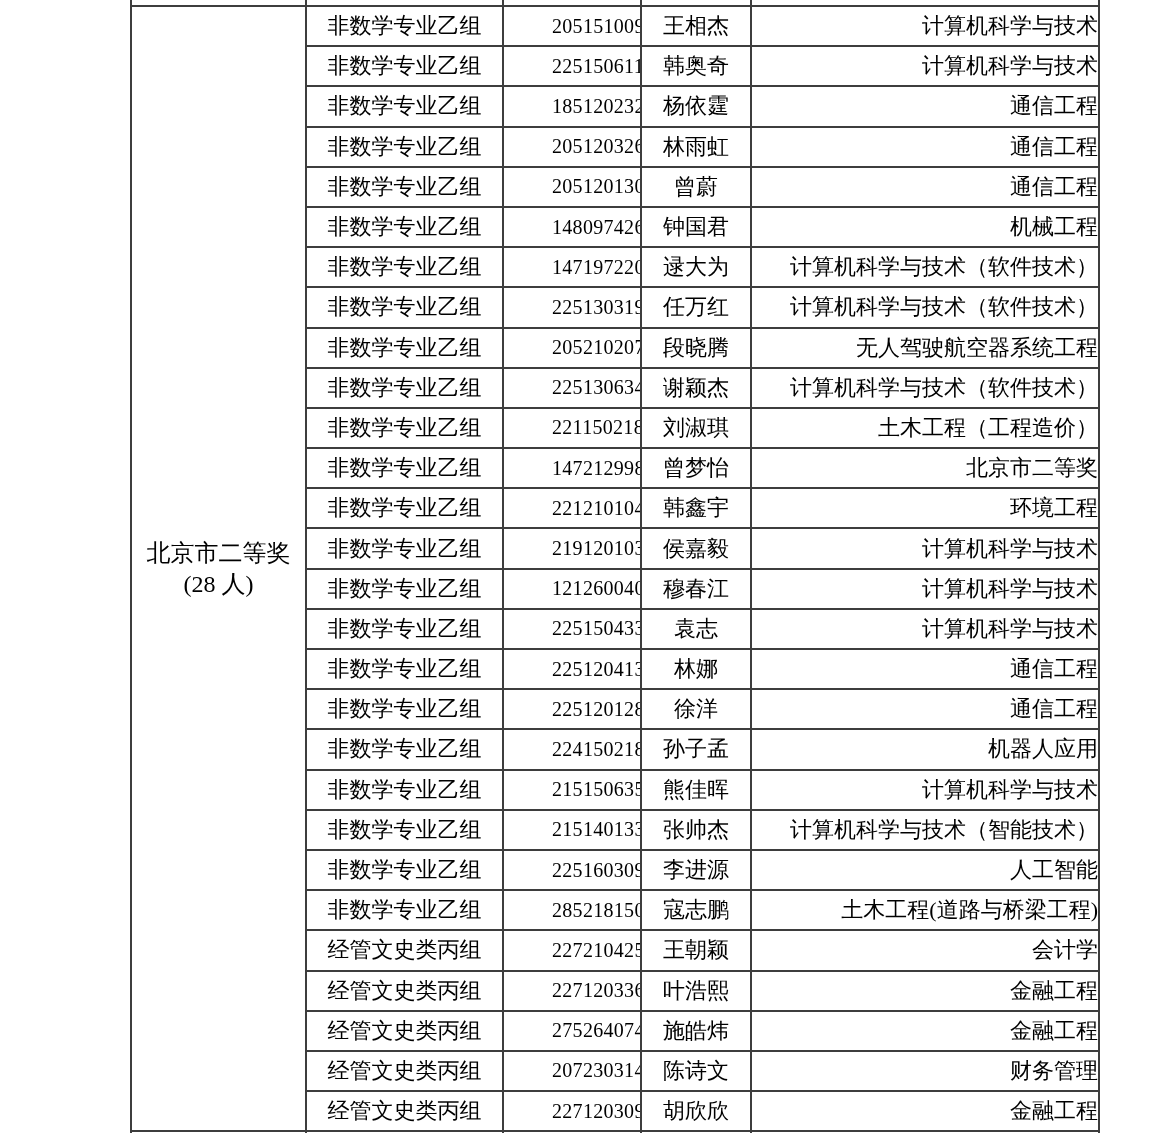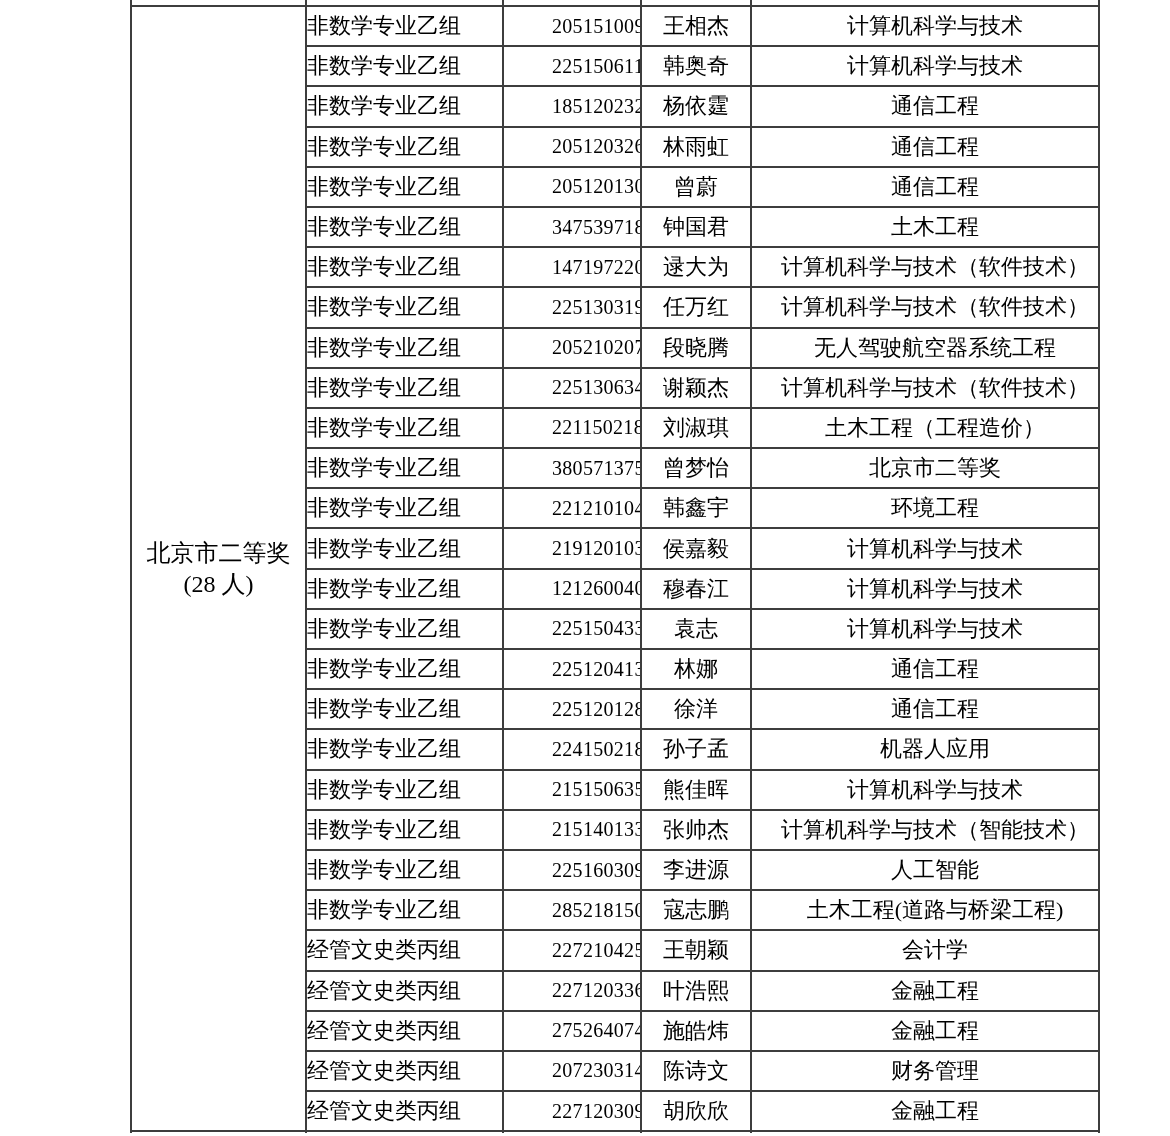--- a/index.html
+++ b/index.html
@@ -24,24 +24,24 @@
     overflow: hidden;
     white-space: nowrap;
     vertical-align: middle;
   }
   tr.sliver-top td    { height: 5px; border-top: none; }
   tr.sliver-bottom td { height: 1px; border-bottom: none; }
   tr.data { height: 40.2px; }
 
   .c-award { text-align: center; font-size: 24px; }
   .c-award div { line-height: 31px; }
-  .c-group { font-size: 22px; }
+  .c-group { text-align: center; font-size: 22px; }
   .c-id    { text-align: center; font-size: 20px; letter-spacing: 0.3px; padding-left: 48px; }
   .c-name  { text-align: center; font-size: 22px; margin-top: 18px; }
-  .c-major { text-align: center; font-size: 22px; padding-left: 20px; }
+  .c-major { text-align: right; font-size: 22px; padding-left: 20px; }
 </style>
 </head>
 <body>
 
 <div class="page">
   <table class="grid">
     <colgroup>
       <col style="width:175px">
       <col style="width:197px">
       <col style="width:138px">
@@ -85,23 +85,23 @@
     <td class="c-major">通信工程</td>
   </tr>
         <tr class="data">
     <td class="c-group">非数学专业乙组</td>
     <td class="c-id">205120130</td>
     <td class="c-name">曾蔚</td>
     <td class="c-major">通信工程</td>
   </tr>
         <tr class="data">
     <td class="c-group">非数学专业乙组</td>
-    <td class="c-id">347539718</td>
+    <td class="c-id">148097426</td>
     <td class="c-name">钟国君</td>
-    <td class="c-major">土木工程</td>
+    <td class="c-major">机械工程</td>
   </tr>
         <tr class="data">
     <td class="c-group">非数学专业乙组</td>
     <td class="c-id">147197220</td>
     <td class="c-name">逯大为</td>
     <td class="c-major">计算机科学与技术（软件技术）</td>
   </tr>
         <tr class="data">
     <td class="c-group">非数学专业乙组</td>
     <td class="c-id">225130319</td>
@@ -121,21 +121,21 @@
     <td class="c-major">计算机科学与技术（软件技术）</td>
   </tr>
         <tr class="data">
     <td class="c-group">非数学专业乙组</td>
     <td class="c-id">221150218</td>
     <td class="c-name">刘淑琪</td>
     <td class="c-major">土木工程（工程造价）</td>
   </tr>
         <tr class="data">
     <td class="c-group">非数学专业乙组</td>
-    <td class="c-id">380571375</td>
+    <td class="c-id">147212998</td>
     <td class="c-name">曾梦怡</td>
     <td class="c-major">北京市二等奖</td>
   </tr>
         <tr class="data">
     <td class="c-group">非数学专业乙组</td>
     <td class="c-id">221210104</td>
     <td class="c-name">韩鑫宇</td>
     <td class="c-major">环境工程</td>
   </tr>
         <tr class="data">

